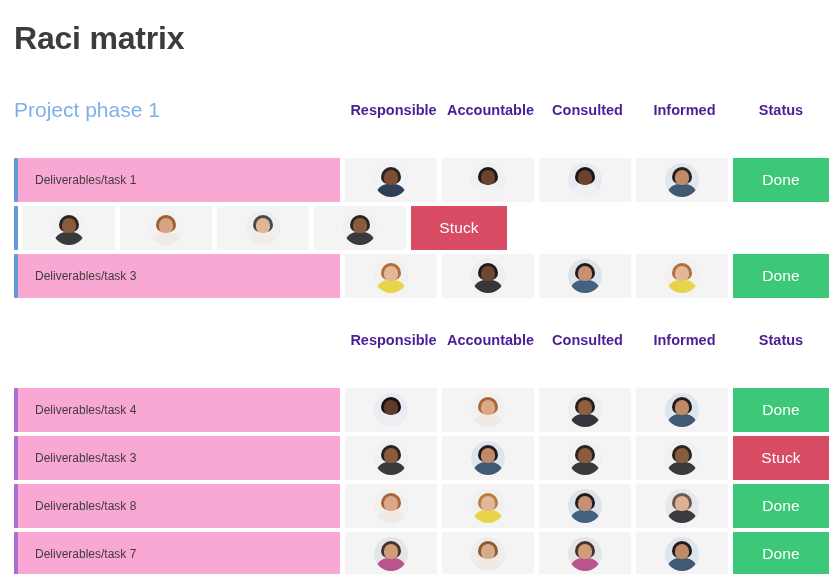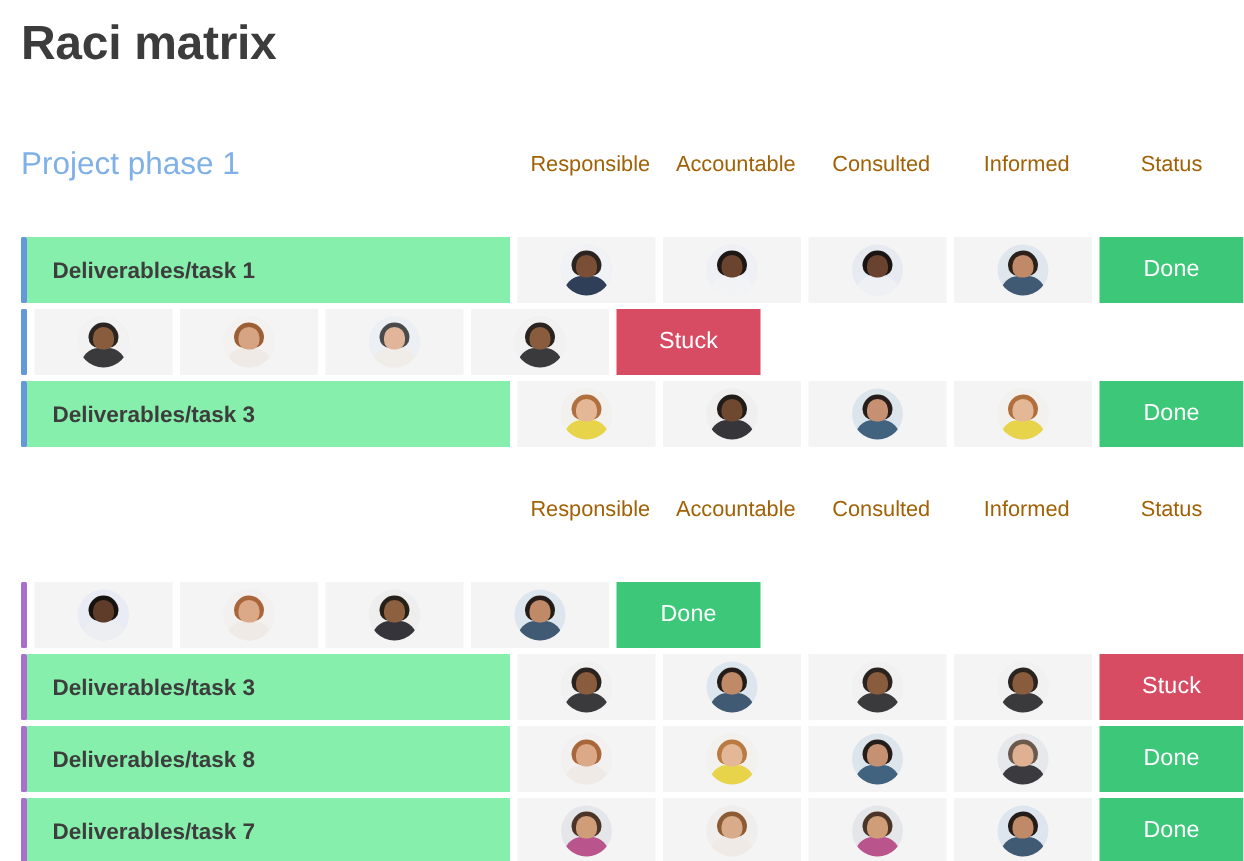--- a/index.html
+++ b/index.html
@@ -21,21 +21,21 @@
     position: relative;
     width: 829px;
     height: 574px;
     box-sizing: border-box;
   }
 
   
   .page-title {
     position: absolute;
     left: 14px;
-    top: 8px;
+    top: 18px;
     font-size: 32px;
     font-weight: 700;
     letter-spacing: -0.2px;
     color: #3c3c3c;
     line-height: 40px;
     white-space: nowrap;
   }
 
   
   .phase {
@@ -65,22 +65,22 @@
   .col-headers {
     position: absolute;
     top: 4px;
     left: 345px;
     width: 484px;
     height: 22px;
     display: flex;
   }
   .col-head {
     font-size: 14.5px;
-    color: #a16207;
-    font-weight: 400;
+    color: #4c1d95;
+    font-weight: 700;
     text-align: center;
     line-height: 20px;
     white-space: nowrap;
   }
   .col-head.avatar-col { width: 97px; }
   .col-head.status-col { width: 96px; }
 
   
   .rows { position: relative; padding-top: 32px; }
 
@@ -96,28 +96,28 @@
     width: 4px;
     flex: 0 0 4px;
     margin-left: 14px;
     border-radius: 1px;
   }
   .phase-1 .row-accent { background: #6398da; }
   .phase-2 .row-accent { background: #a96fce; }
 
   .row-name {
     flex: 0 0 322px;
-    background: #86efac;
+    background: #f9a8d4;
     display: flex;
     align-items: center;
     padding-left: 17px;
     box-sizing: border-box;
-    font-size: 15px;
+    font-size: 12px;
     color: #3d3d3d;
-    font-weight: 700;
+    font-weight: 400;
     white-space: nowrap;
     overflow: hidden;
   }
 
   .cell-gap { flex: 0 0 5px; }
 
   .cell-avatar {
     flex: 0 0 92px;
     background: #f4f4f4;
     display: flex;
@@ -334,20 +334,21 @@
         <div class="col-head avatar-col">Responsible</div>
         <div class="col-head avatar-col">Accountable</div>
         <div class="col-head avatar-col">Consulted</div>
         <div class="col-head avatar-col">Informed</div>
         <div class="col-head status-col">Status</div>
       </div>
     </div>
     <div class="rows">
         <div class="row">
           <div class="row-accent"></div>
+          <div class="row-name">Deliverables/task 4</div>
           <div class="cell-gap"></div>
           <div class="cell-avatar">
             <div class="avatar">
               <span class="bg" style="background: rgb(233, 236, 244);"></span>
               <span class="body" style="background: rgb(236, 238, 242);"></span>
               <span class="hair" style="background: rgb(22, 18, 15);"></span>
               <span class="face" style="background: rgb(95, 59, 41);"></span>
             </div>
           </div>
           <div class="cell-gap"></div>

